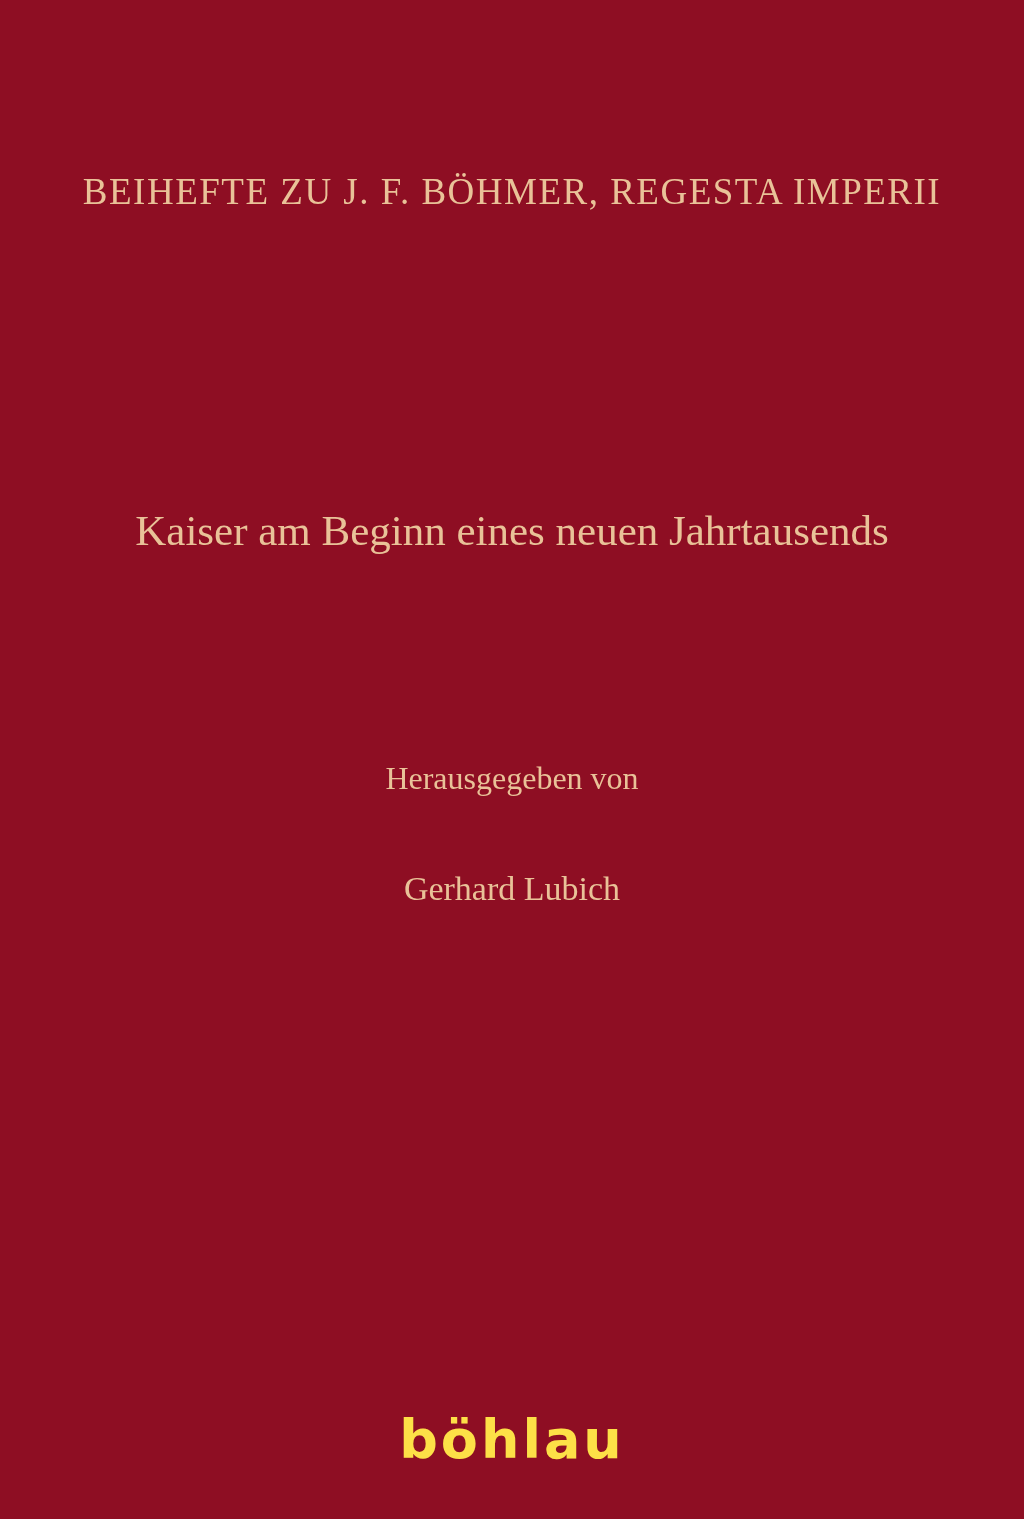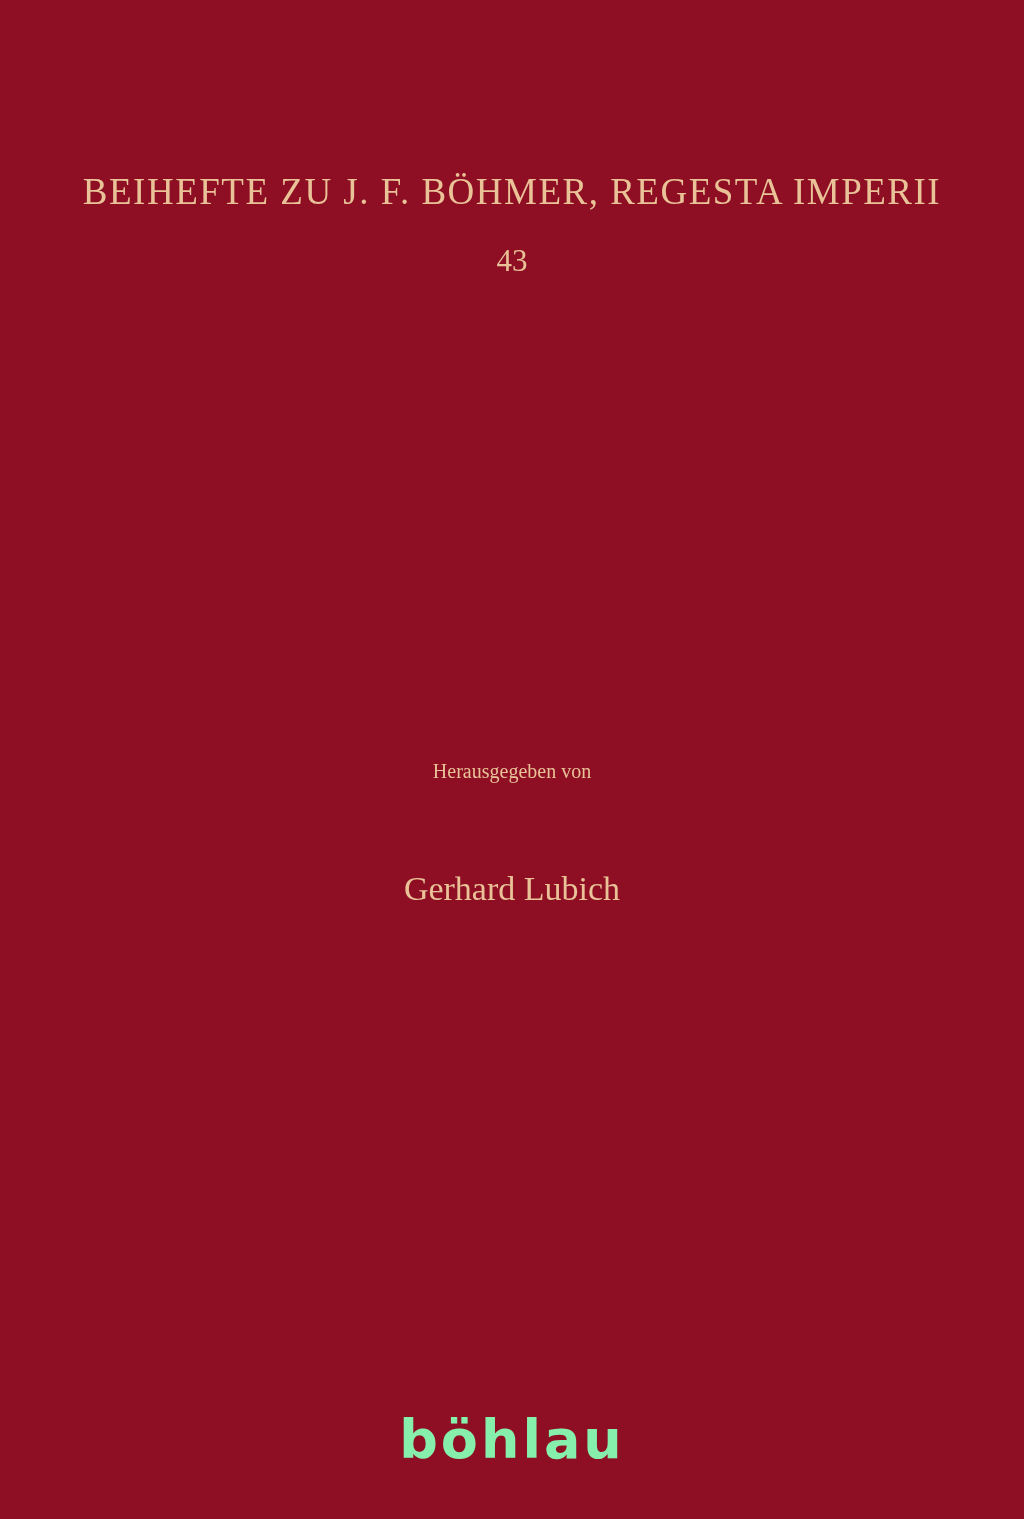--- a/index.html
+++ b/index.html
@@ -34,45 +34,45 @@
   .book-title {
     top: 398px;
     font-size: 58px;
   }
   .book-subtitle {
     top: 506px;
     font-size: 43px;
   }
   .editor-prefix {
     top: 760px;
-    font-size: 20px;
+    font-size: 32px;
     text-align: center;
   }
   .editor-name {
     top: 822px;
     font-size: 34px;
     margin-top: 48px;
   }
   .publisher-logo {
     top: 1408px;
     font-family: "DejaVu Sans", "Liberation Sans", sans-serif;
     font-weight: 700;
     font-size: 54px;
     letter-spacing: 3px;
-    color: #86efac;
+    color: #fde047;
   }
 </style>
 </head>
 <body>
 
 <div class="cover">
   <div class="line series-title">BEIHEFTE ZU J. F. BÖHMER, REGESTA IMPERII</div>
 
-  <div class="line series-number">43</div>
 
 
+  <div class="line book-subtitle">Kaiser am Beginn eines neuen Jahrtausends</div>
 
   <div class="line editor-prefix">Herausgegeben von</div>
 
   <div class="line editor-name">Gerhard Lubich</div>
 
   <div class="line publisher-logo">böhlau</div>
 </div>
 
 </body></html>

